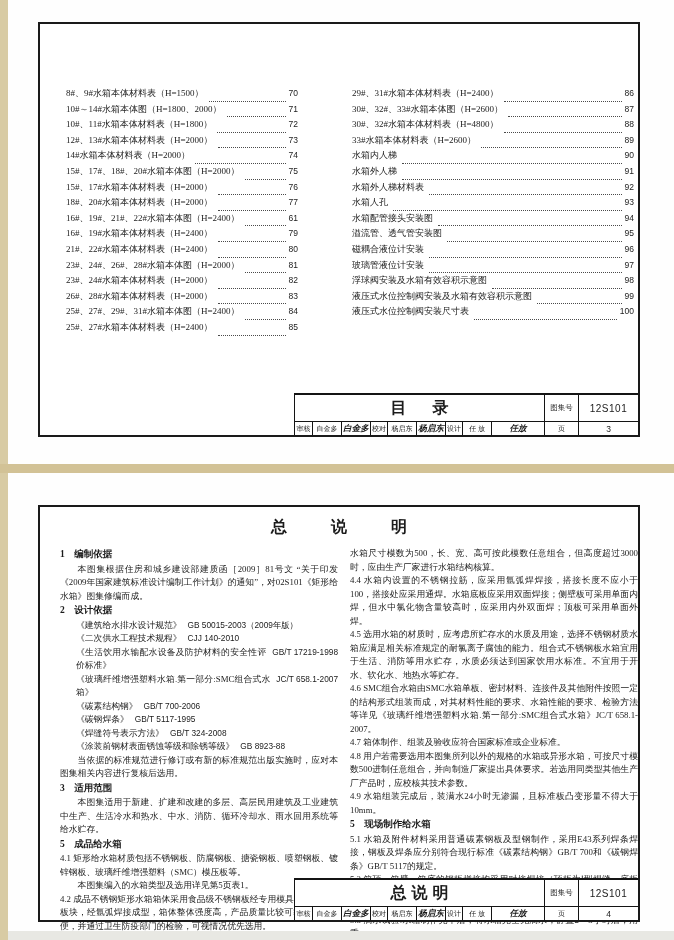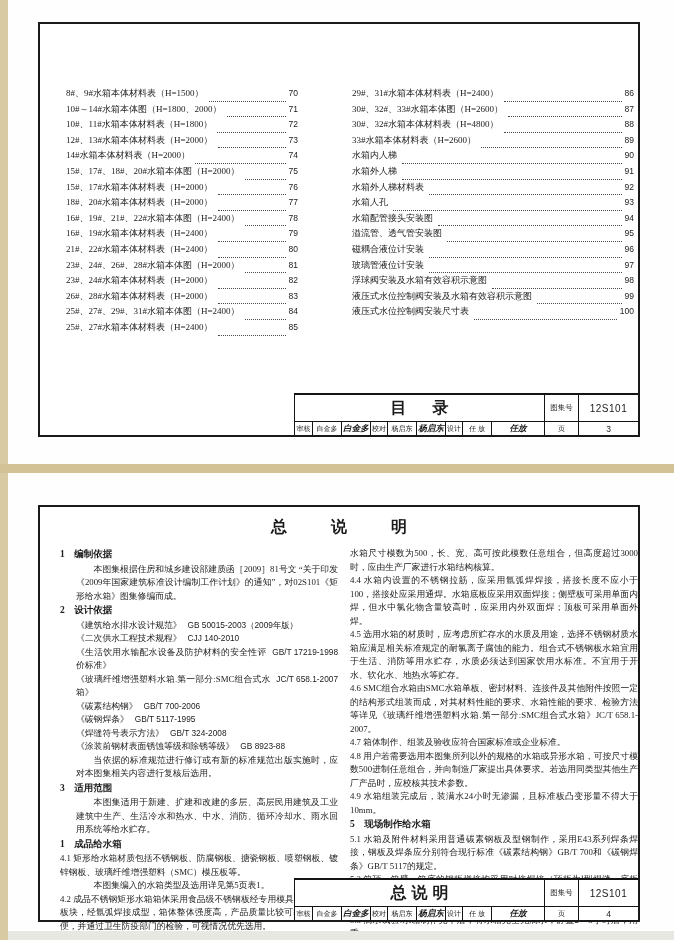--- a/index.html
+++ b/index.html
@@ -45,21 +45,21 @@
   .c-pg{width:34px;}
   .c-pno{width:60px;font-family:"Liberation Sans", sans-serif;font-size:8.5px;}
 
   
   .notes-title{position:absolute;top:10px;left:0;right:0;text-align:center;font-size:16px;font-weight:bold;letter-spacing:14px;text-indent:14px;}
   .ncol{position:absolute;top:40px;font-size:8.8px;line-height:13.5px;text-align:justify;}
   .ncol.left{left:20px;width:278px;}
   .ncol.right{left:310px;width:288px;}
   .n-h{font-weight:bold;font-size:9.5px;margin:1px 0 1px 0;}
   .n-p{margin:0;}
-  .n-p.indent{text-indent:2em;margin-left:16px;}
+  .n-p.indent{text-indent:2em;}
   .n-ref{display:flex;justify-content:flex-start;align-items:baseline;padding-left:16px;}
   .n-ref .ref-code{font-family:"Liberation Sans", sans-serif;font-size:8.3px;white-space:nowrap;margin-left:6px;}
 </style>
 </head>
 <body>
 
 <div class="canvas">
   <div class="left-strip"></div>
 
   <div class="frame p1">
@@ -100,21 +100,21 @@
     <span class="toc-pageno">76</span>
   </div>
         <div class="toc-row">
     <span class="toc-label">18#、20#水箱本体材料表（H=2000）</span>
     <span class="toc-leader"></span>
     <span class="toc-pageno">77</span>
   </div>
         <div class="toc-row">
     <span class="toc-label">16#、19#、21#、22#水箱本体图（H=2400）</span>
     <span class="toc-leader"></span>
-    <span class="toc-pageno">78</span>
+    <span class="toc-pageno">61</span>
   </div>
         <div class="toc-row">
     <span class="toc-label">16#、19#水箱本体材料表（H=2400）</span>
     <span class="toc-leader"></span>
     <span class="toc-pageno">79</span>
   </div>
         <div class="toc-row">
     <span class="toc-label">21#、22#水箱本体材料表（H=2400）</span>
     <span class="toc-leader"></span>
     <span class="toc-pageno">80</span>
@@ -281,21 +281,21 @@
     <span class="ref-name">《焊缝符号表示方法》</span>
     <span class="ref-code">GB/T 324-2008</span>
   </div>
         <div class="n-ref">
     <span class="ref-name">《涂装前钢材表面锈蚀等级和除锈等级》</span>
     <span class="ref-code">GB 8923-88</span>
   </div>
         <div class="n-p indent">当依据的标准规范进行修订或有新的标准规范出版实施时，应对本图集相关内容进行复核后选用。</div>
         <div class="n-h">3　适用范围</div>
         <div class="n-p indent">本图集适用于新建、扩建和改建的多层、高层民用建筑及工业建筑中生产、生活冷水和热水、中水、消防、循环冷却水、雨水回用系统等给水贮存。</div>
-        <div class="n-h">1　成品给水箱</div>
+        <div class="n-h">5　成品给水箱</div>
         <div class="n-p">4.1 矩形给水箱材质包括不锈钢板、防腐钢板、搪瓷钢板、喷塑钢板、镀锌钢板、玻璃纤维增强塑料（SMC）模压板等。</div>
         <div class="n-p indent">本图集编入的水箱类型及选用详见第5页表1。</div>
         <div class="n-p">4.2 成品不锈钢矩形水箱箱体采用食品级不锈钢板经专用模具冲压成标准板块，经氩弧焊接成型，箱体整体强度高，产品质量比较可靠，安装方便，并通过卫生防疫部门的检验，可视情况优先选用。</div>
         <div class="n-p">4.3 成品水箱标准板规格主要分为1000×1000、1000×500、500×500三种，</div>
       </div>
     <div class="ncol right" id="notes-right">
         <div class="n-p">水箱尺寸模数为500，长、宽、高可按此模数任意组合，但高度超过3000时，应由生产厂家进行水箱结构核算。</div>
         <div class="n-p">4.4 水箱内设置的不锈钢拉筋，应采用氩弧焊焊接，搭接长度不应小于100，搭接处应采用通焊。水箱底板应采用双面焊接；侧壁板可采用单面内焊，但水中氯化物含量较高时，应采用内外双面焊；顶板可采用单面外焊。</div>
         <div class="n-p">4.5 选用水箱的材质时，应考虑所贮存水的水质及用途，选择不锈钢材质水箱应满足相关标准规定的耐氯离子腐蚀的能力。组合式不锈钢板水箱宜用于生活、消防等用水贮存，水质必须达到国家饮用水标准。不宜用于开水、软化水、地热水等贮存。</div>
         <div class="n-p">4.6 SMC组合水箱由SMC水箱单板、密封材料、连接件及其他附件按照一定的结构形式组装而成，对其材料性能的要求、水箱性能的要求、检验方法等详见《玻璃纤维增强塑料水箱.第一部分:SMC组合式水箱》JC/T 658.1-2007。</div>

